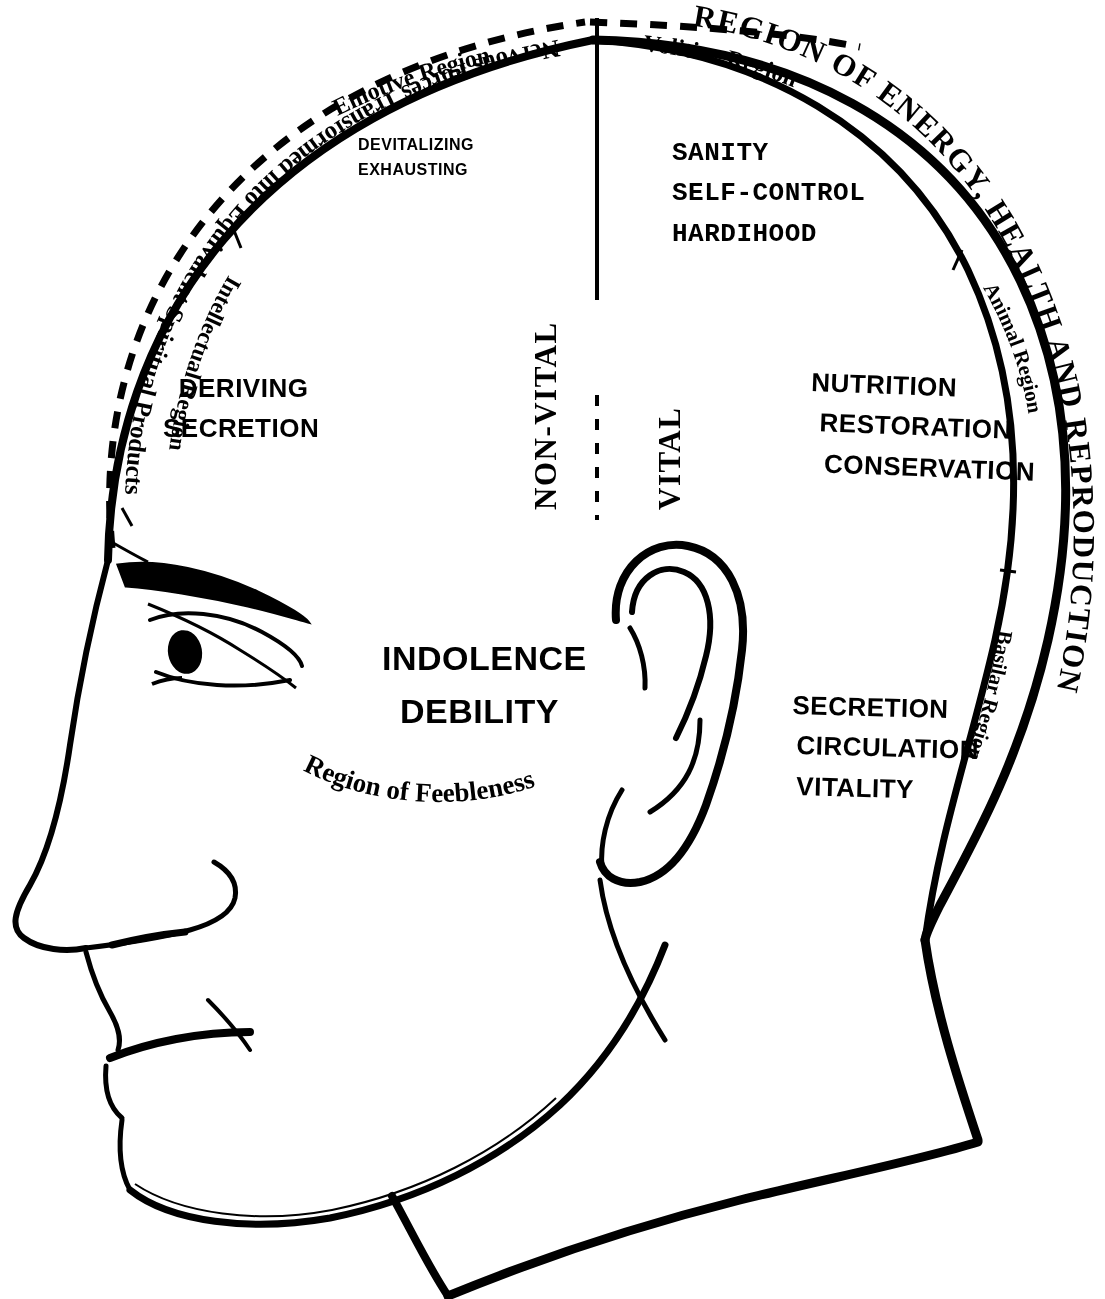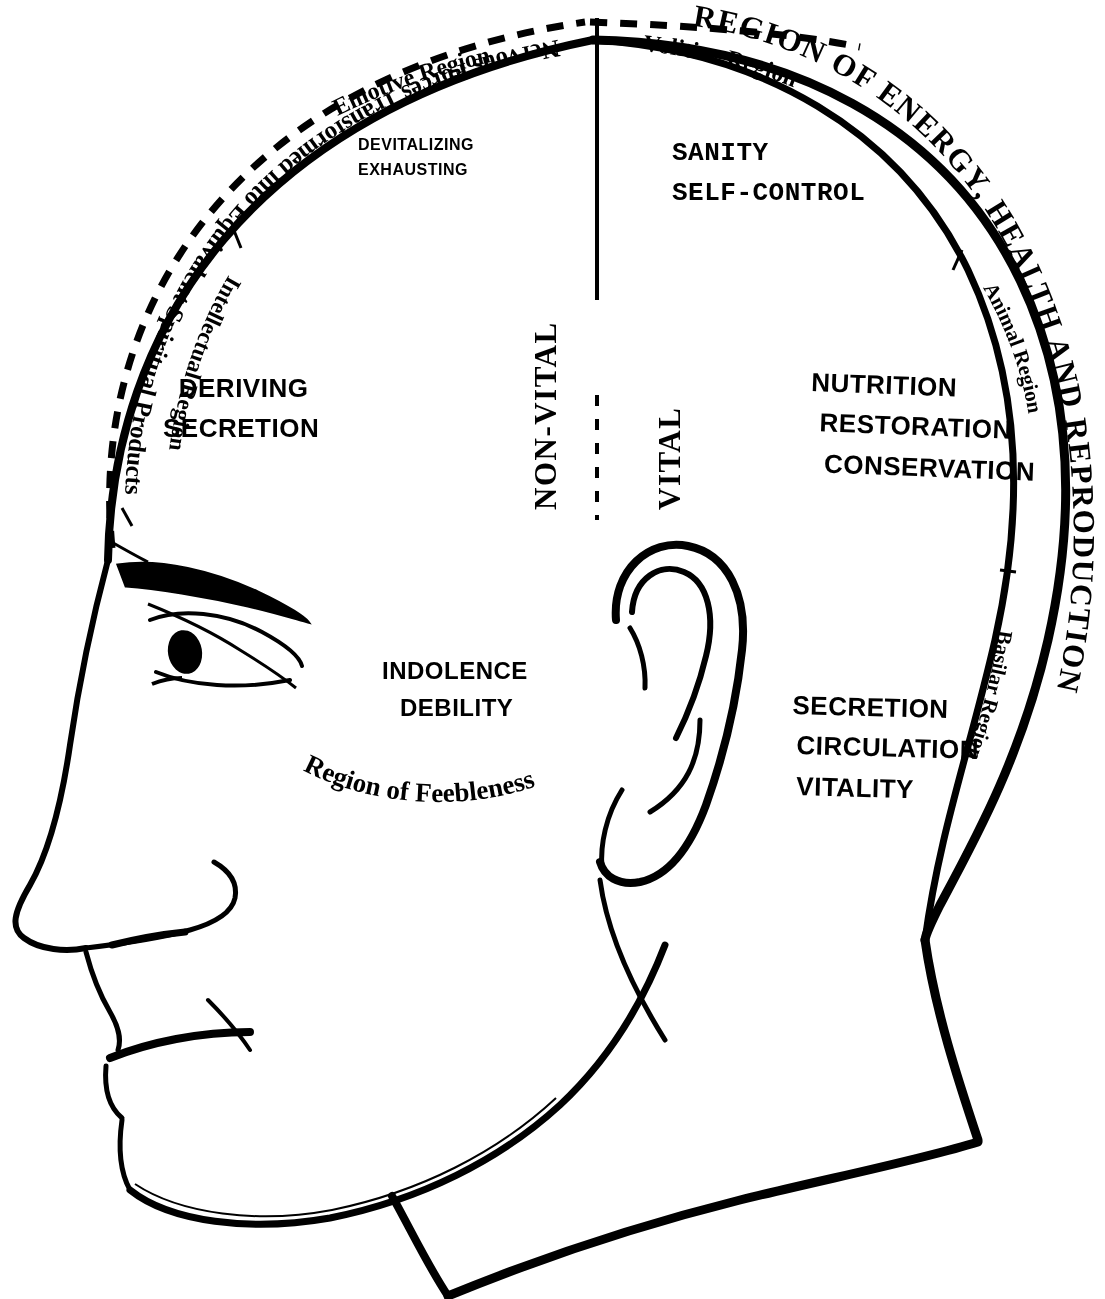--- a/index.html
+++ b/index.html
@@ -195,34 +195,35 @@
   </svg>
 
   <div class="blk" style="left:358px;top:133px;font-size:16px;">
     <div>DEVITALIZING</div>
     <div>EXHAUSTING</div>
   </div>
 
   <div class="blk" style="left:672px;top:133px;font-size:26px;font-family:Liberation Mono, monospace;">
     <div>SANITY</div>
     <div>SELF-CONTROL</div>
+    <div>HARDIHOOD</div>
   </div>
 
   <div class="blk" style="left:160px;top:368px;font-size:26px;text-align:center;">
     <div style="margin-left:8px">DERIVING</div>
     <div style="margin-left:3px">SECRETION</div>
   </div>
 
   <div class="blk" style="left:812px;top:362px;font-size:26px;transform:rotate(2.2deg);transform-origin:left top;">
     <div>NUTRITION</div>
     <div style="margin-left:10px">RESTORATION</div>
     <div style="margin-left:16px">CONSERVATION</div>
   </div>
 
-  <div class="blk" style="left:382px;top:632px;font-size:24px;margin-top:20px;">
+  <div class="blk" style="left:382px;top:632px;font-size:34px;">
     <div>INDOLENCE</div>
     <div style="margin-left:18px">DEBILITY</div>
   </div>
 
   <div class="blk" style="left:793px;top:685px;font-size:26px;transform:rotate(1.5deg);transform-origin:left top;">
     <div>SECRETION</div>
     <div style="margin-left:5px">CIRCULATION</div>
     <div style="margin-left:6px">VITALITY</div>
   </div>
 

